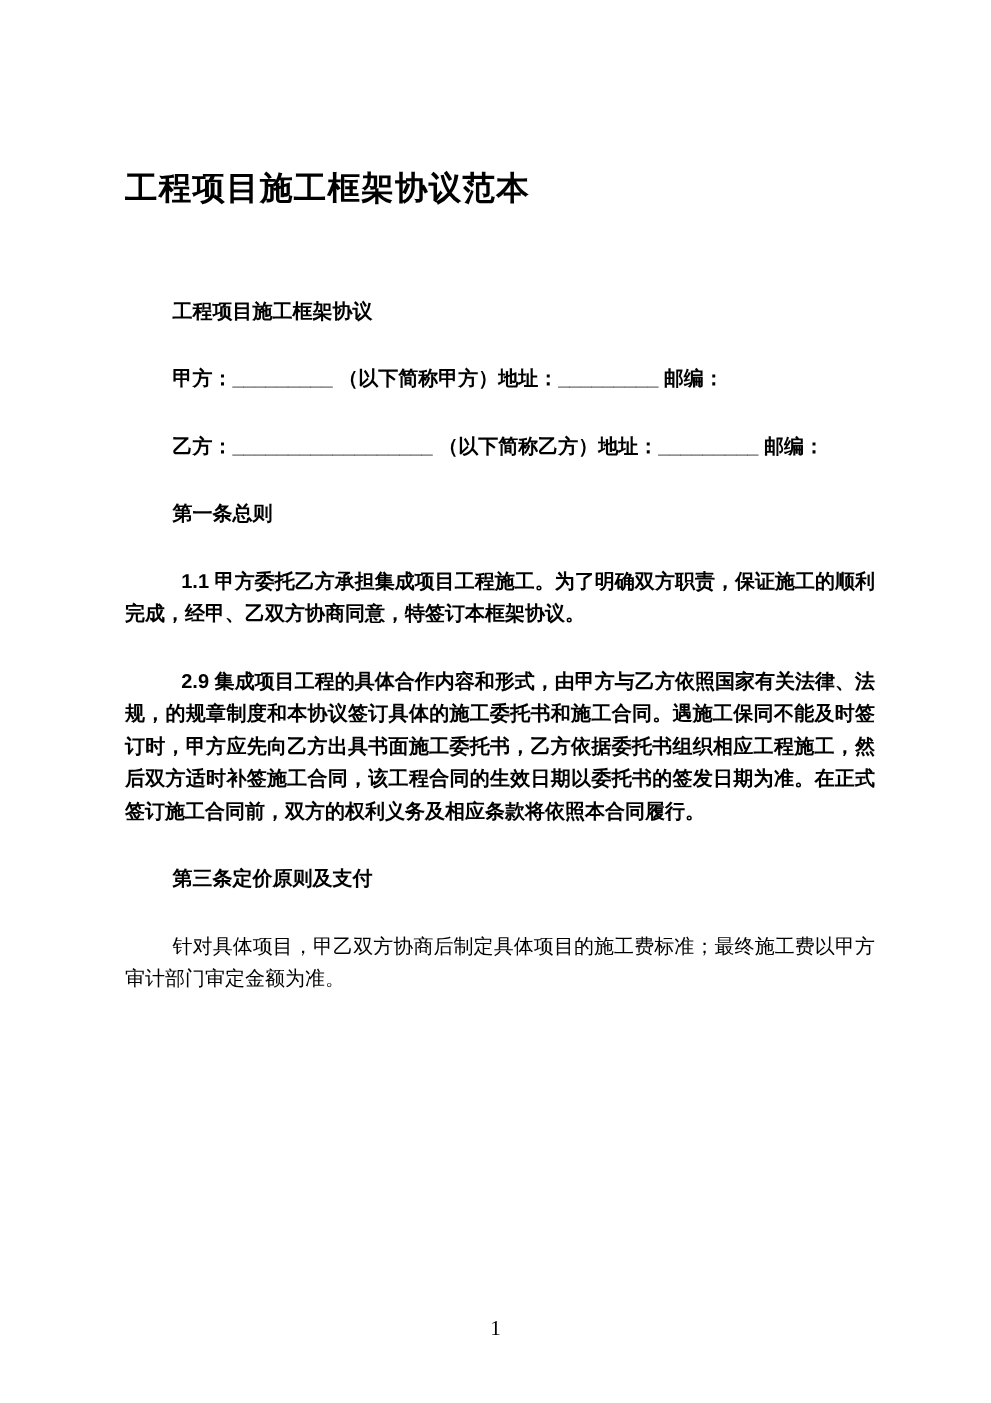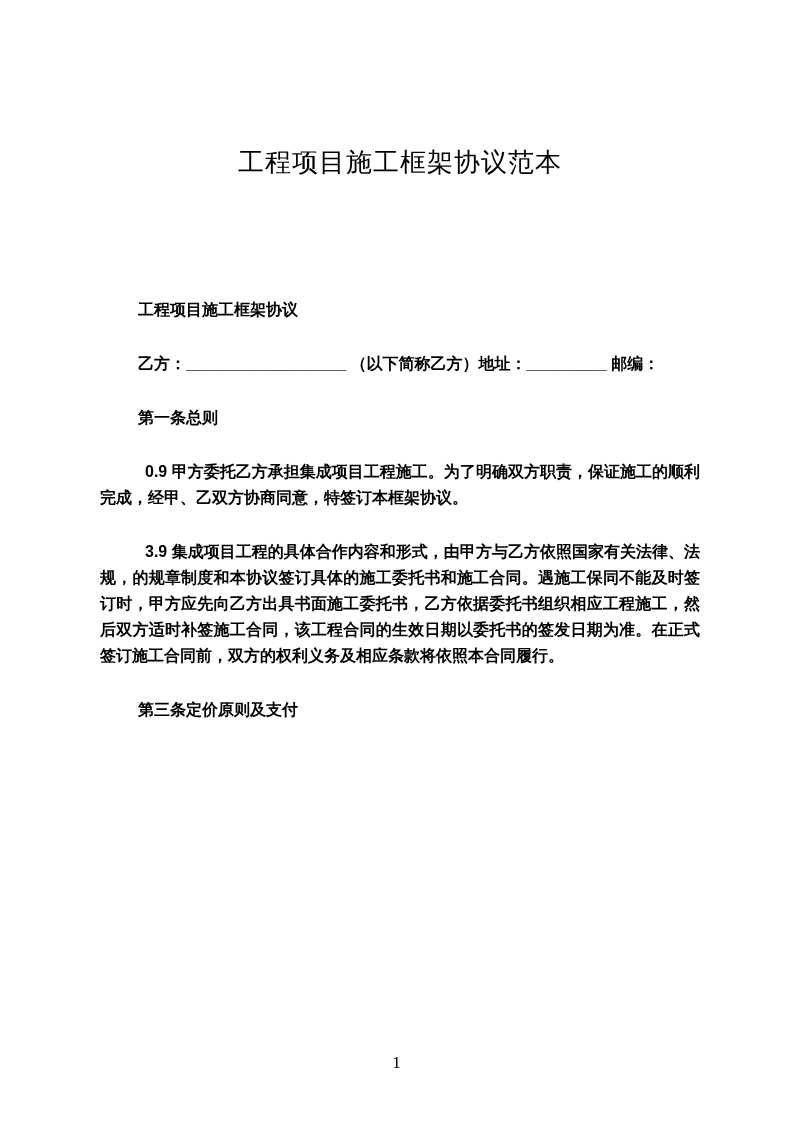--- a/index.html
+++ b/index.html
@@ -7,39 +7,38 @@
     position: relative;
     width: 793px;
     height: 1122px;
     background: #ffffff;
     color: #000000;
     font-family: "Liberation Sans", "DejaVu Sans", sans-serif;
     overflow: hidden;
     box-sizing: border-box;
   }
   .doc-title {
-    margin: 12px;
+    margin: 0;
     padding: 130px 93px 0 100px;
     font-size: 26px;
     line-height: 40px;
-    font-weight: normal;
-    text-align: center;
+    font-weight: bold;
     letter-spacing: 1px;
   }
   .content {
     padding: 0 93px 0 100px;
   }
   .content p {
     margin: 0 0 28px 0;
     font-size: 16px;
     line-height: 26px;
     text-align: left;
   }
   .content p.first {
-    margin-top: 115px;
+    margin-top: 67px;
   }
   .b { font-weight: bold; }
   .ind { text-indent: 38px; }
   .ind2 { text-indent: 45px; }
   .just { text-align: justify !important; }
   .page-number {
     position: absolute;
     left: 0;
     top: 1050px;
     width: 100%;
@@ -54,32 +53,34 @@
 <body>
 
 <div class="page">
 
   <h1 class="doc-title">工程项目施工框架协议范本</h1>
 
   <div class="content">
 
     <p class="b ind first">工程项目施工框架协议</p>
 
+    <p class="b ind">甲方：_________ （以下简称甲方）地址：_________ 邮编：</p>
 
     <p class="b ind">乙方：__________________ （以下简称乙方）地址：_________ 邮编：</p>
 
     <p class="b ind">第一条总则</p>
 
-    <p class="b ind2 just">0.9 甲方委托乙方承担集成项目工程施工。为了明确双方职责，保证施工的顺利完成，经甲、乙双方协商同意，特签订本框架协议。</p>
+    <p class="b ind2 just">1.1 甲方委托乙方承担集成项目工程施工。为了明确双方职责，保证施工的顺利完成，经甲、乙双方协商同意，特签订本框架协议。</p>
 
 
-    <p class="b ind2 just">3.9 集成项目工程的具体合作内容和形式，由甲方与乙方依照国家有关法律、法规，的规章制度和本协议签订具体的施工委托书和施工合同。遇施工保同不能及时签订时，甲方应先向乙方出具书面施工委托书，乙方依据委托书组织相应工程施工，然后双方适时补签施工合同，该工程合同的生效日期以委托书的签发日期为准。在正式签订施工合同前，双方的权利义务及相应条款将依照本合同履行。</p>
+    <p class="b ind2 just">2.9 集成项目工程的具体合作内容和形式，由甲方与乙方依照国家有关法律、法规，的规章制度和本协议签订具体的施工委托书和施工合同。遇施工保同不能及时签订时，甲方应先向乙方出具书面施工委托书，乙方依据委托书组织相应工程施工，然后双方适时补签施工合同，该工程合同的生效日期以委托书的签发日期为准。在正式签订施工合同前，双方的权利义务及相应条款将依照本合同履行。</p>
 
     <p class="b ind">第三条定价原则及支付</p>
 
 
+    <p class="ind just">针对具体项目，甲乙双方协商后制定具体项目的施工费标准；最终施工费以甲方审计部门审定金额为准。</p>
 
 
   </div>
 
   <div class="page-number">1</div>
 
 </div>
 
 </body></html>

